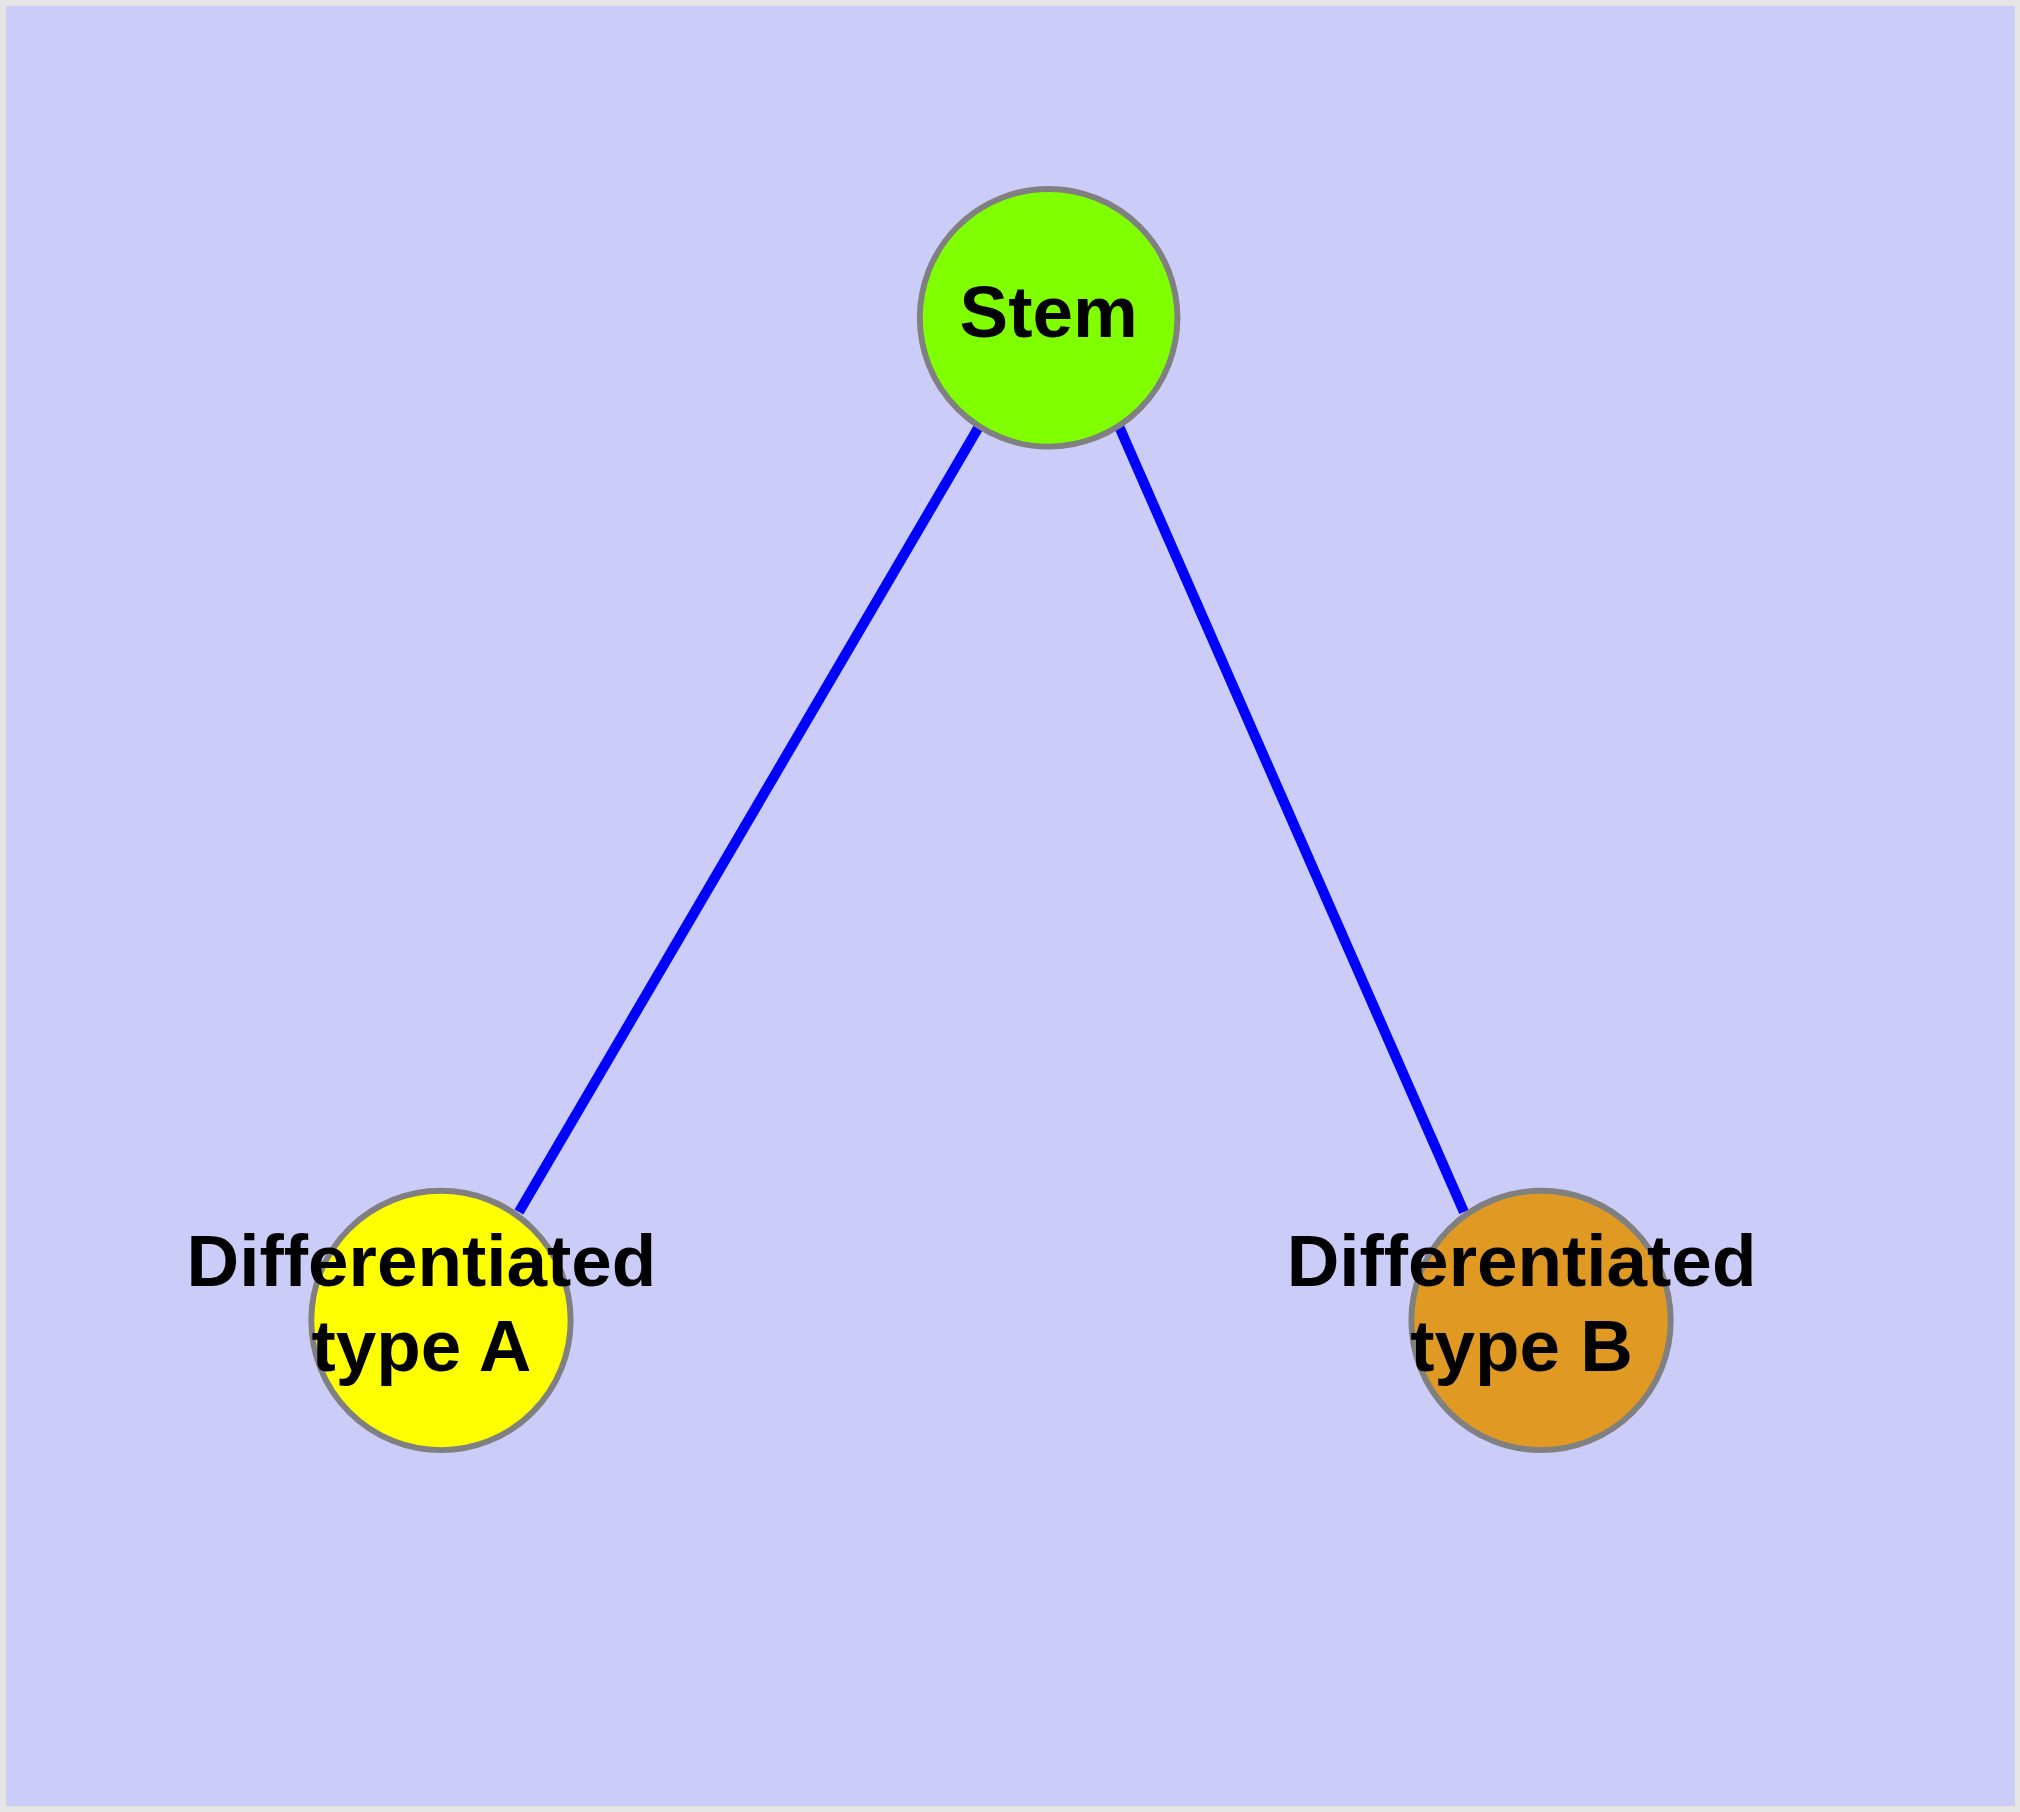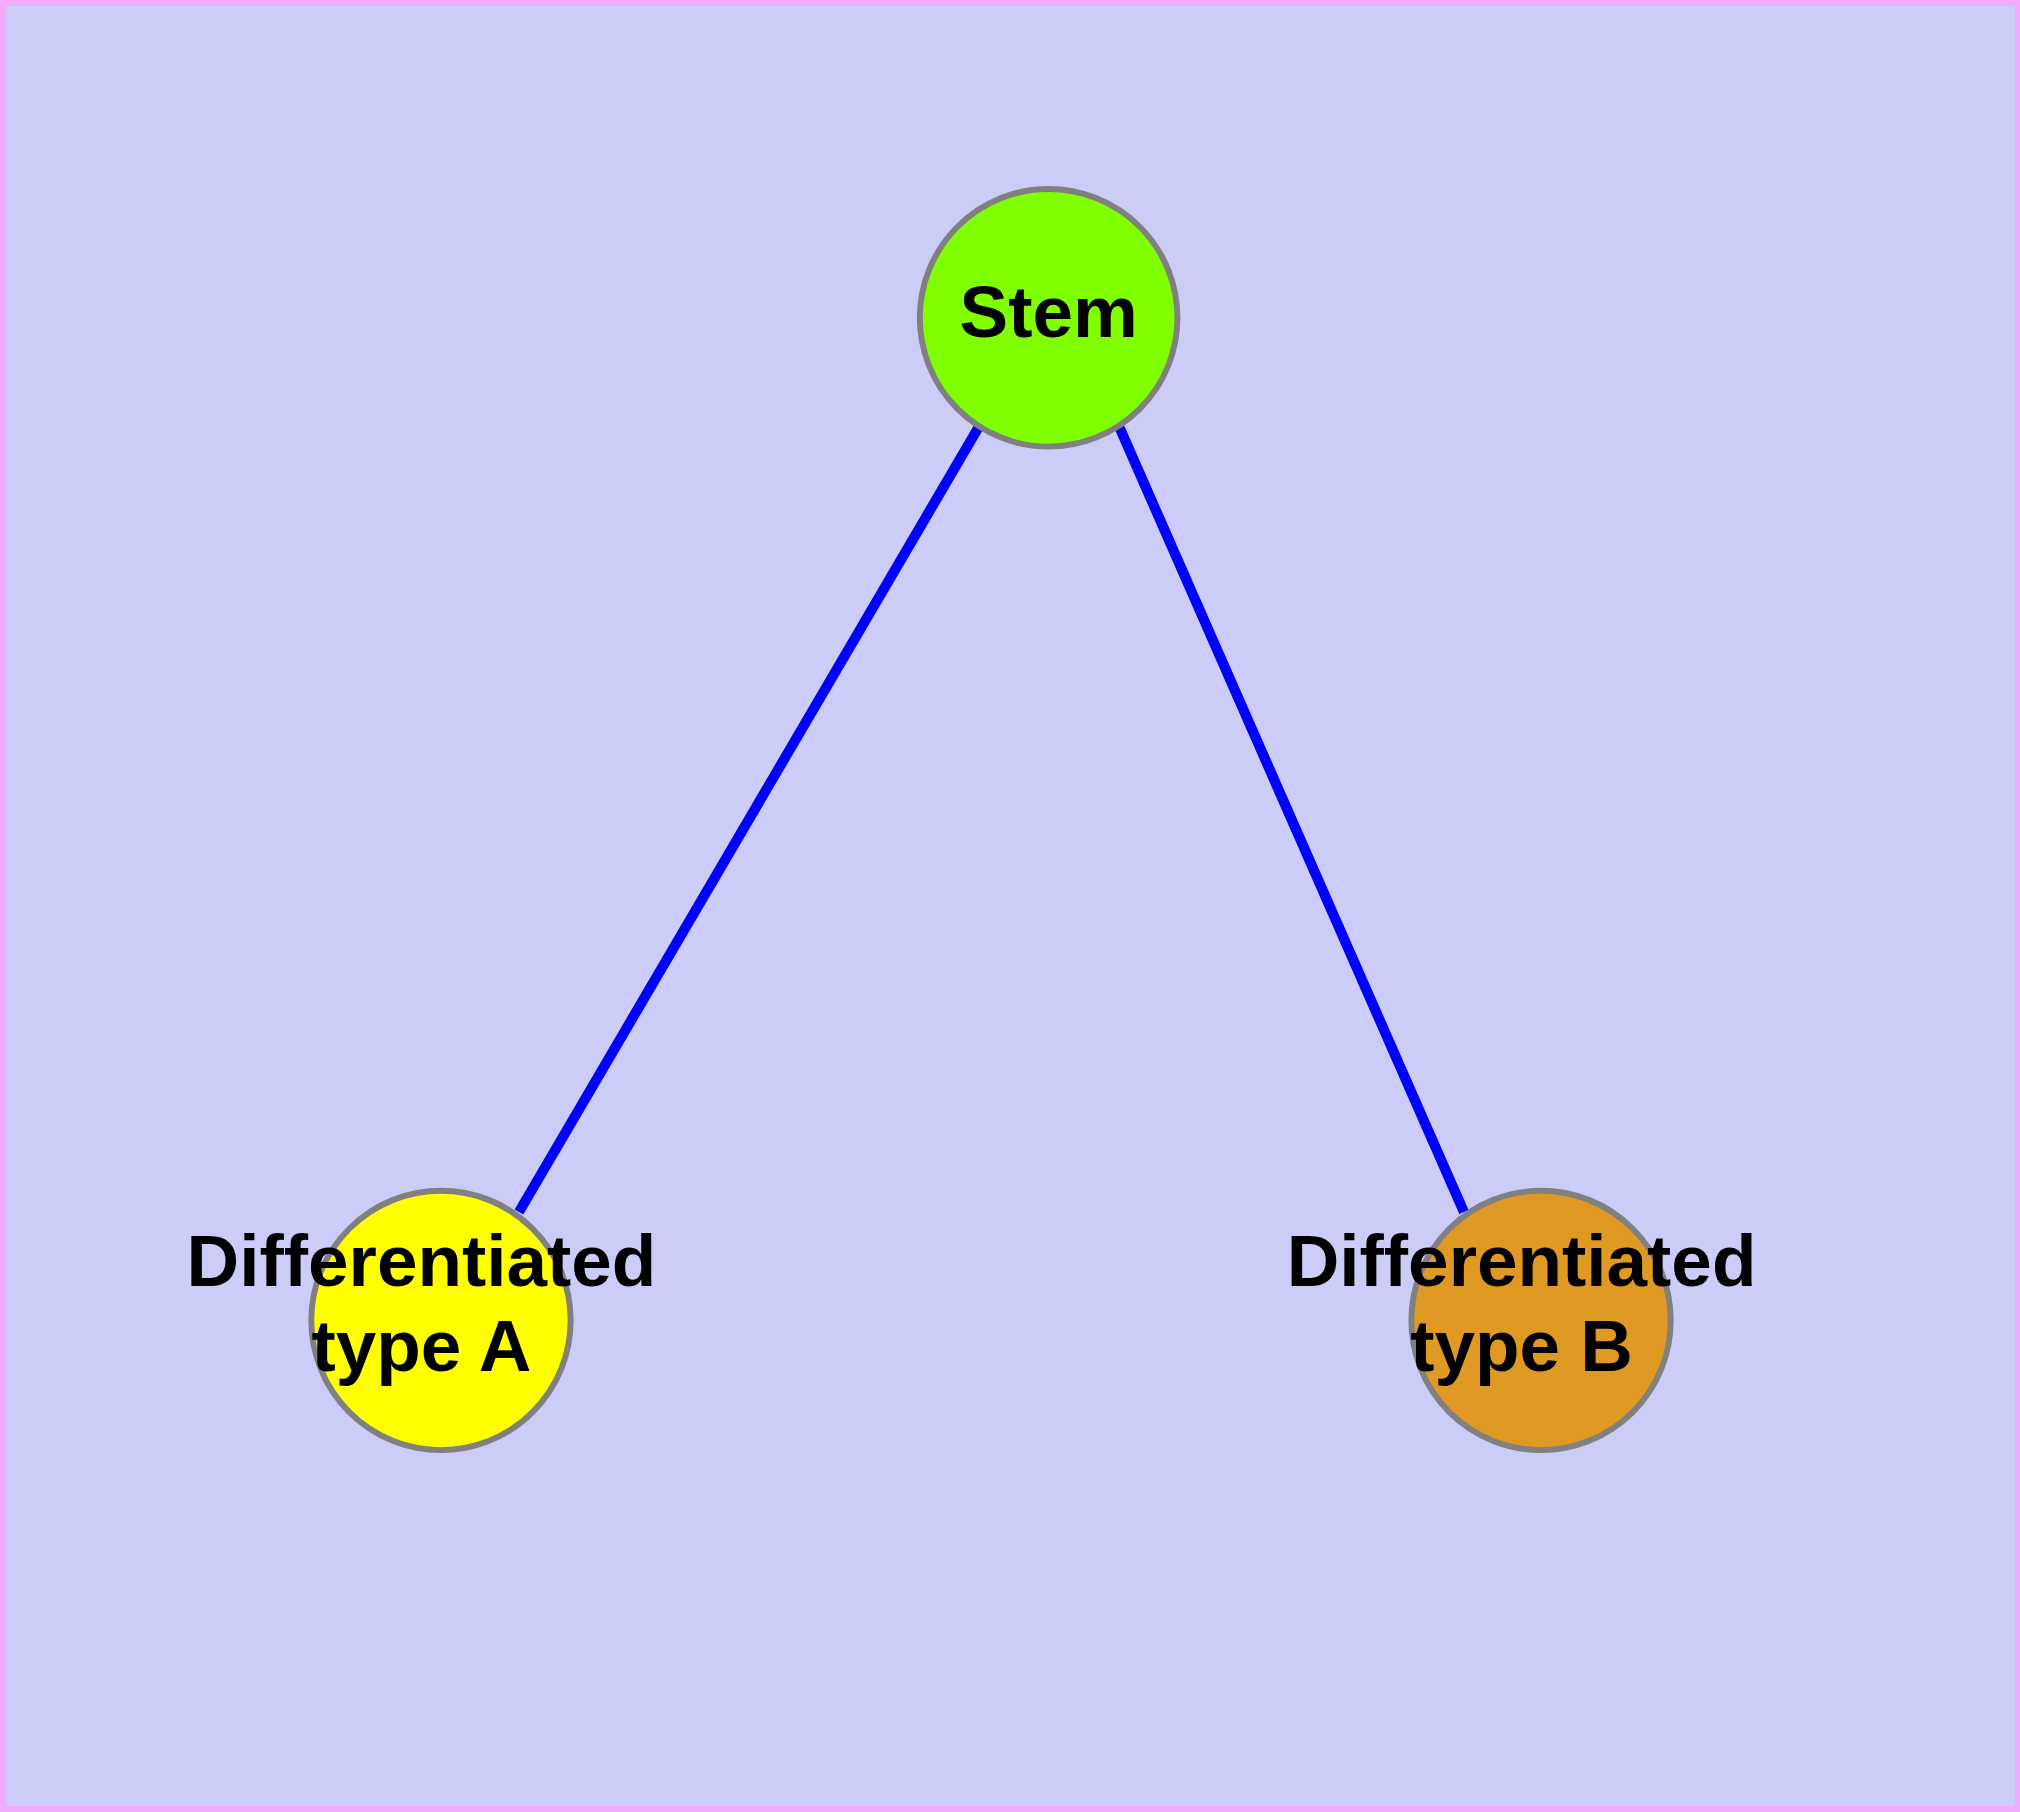--- a/index.html
+++ b/index.html
@@ -30,21 +30,21 @@
     font-family: "Liberation Sans", sans-serif;
     font-weight: bold;
     fill: #000000;
     text-anchor: middle;
     dominant-baseline: middle;
   }
 </style>
 </head>
 <body>
 
-<div id="canvas" style="background: #f0abfc;">
+<div id="canvas" style="background: #e5e5e5;">
   <svg id="graph-svg" viewBox="0 0 2384 2138" xmlns="http://www.w3.org/2000/svg">
 
     <rect id="bg-rect" x="7" y="7" width="2370" height="2124" fill="#ccccf9"></rect>
 
     <g id="edges-layer">
         <line x1="1155" y1="503" x2="612" y2="1430" stroke="#0000ff" stroke-width="12" stroke-linecap="butt"></line>
         <line x1="1320" y1="503" x2="1727" y2="1430" stroke="#0000ff" stroke-width="12" stroke-linecap="butt"></line>
       </g>
     <g id="nodes-layer">
         <g>

